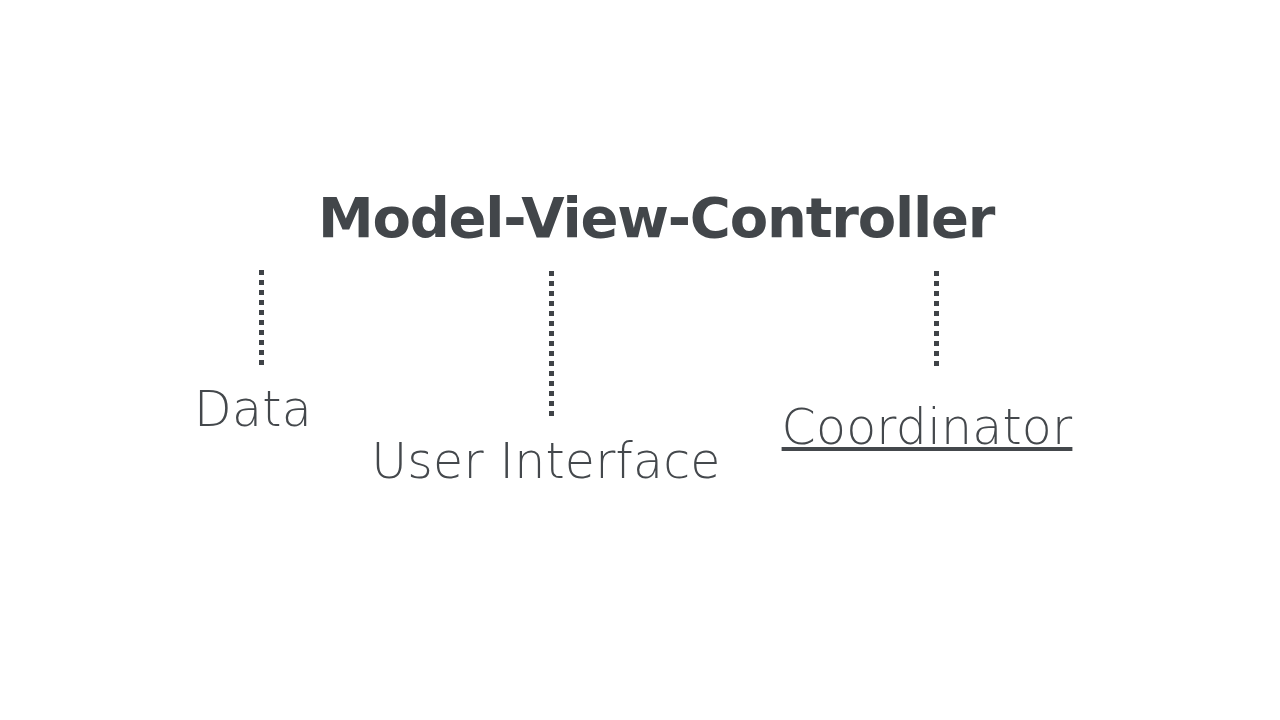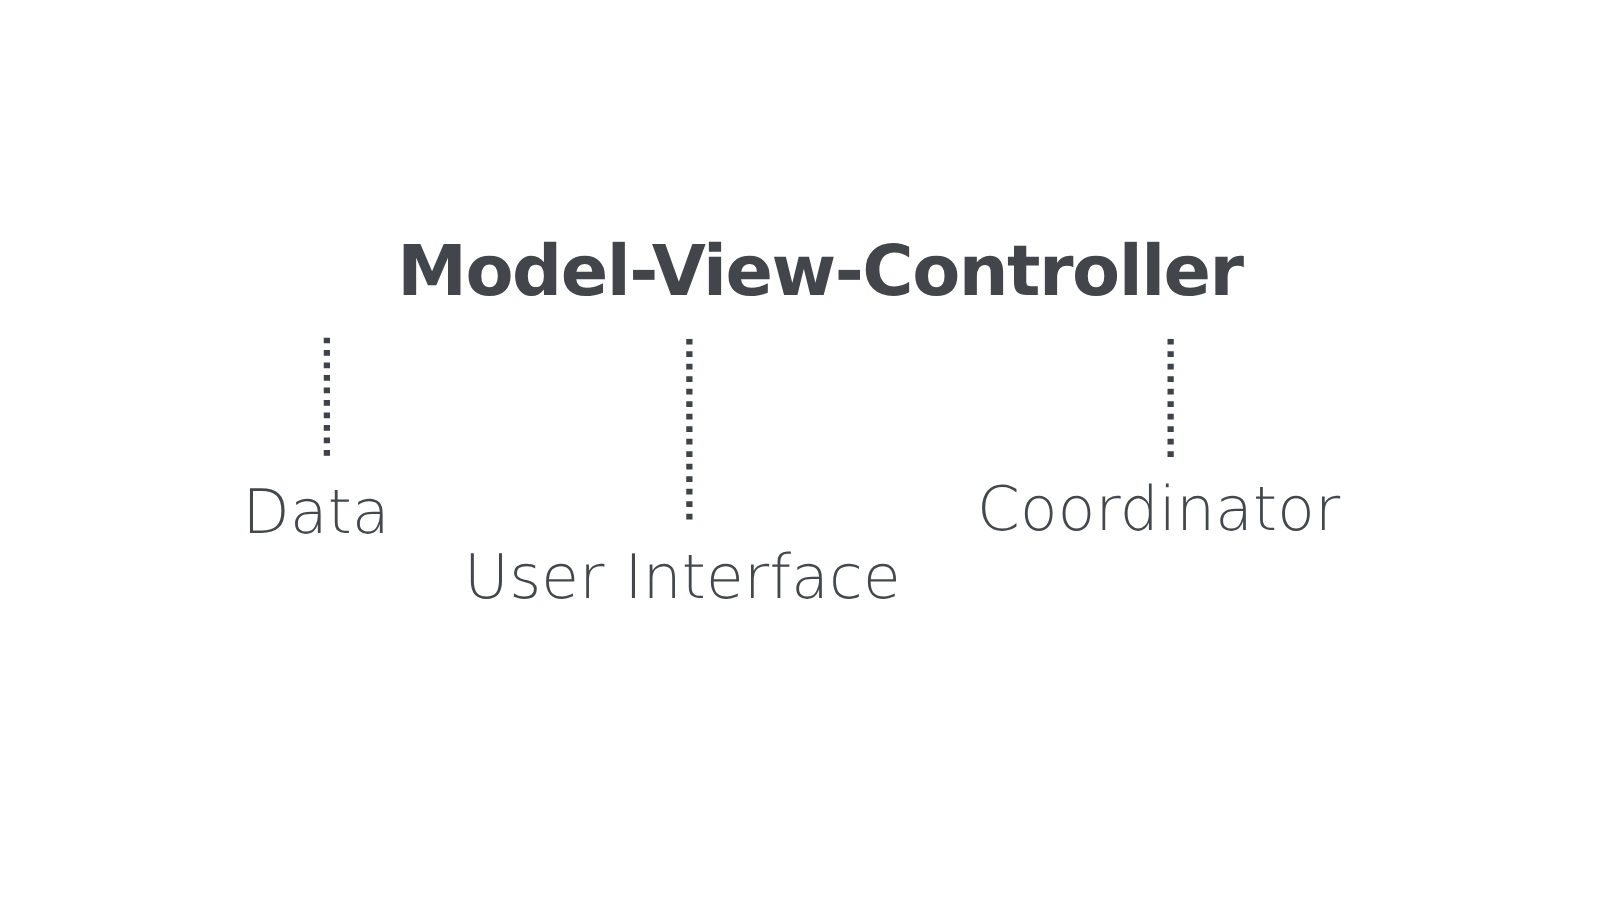--- a/index.html
+++ b/index.html
@@ -64,21 +64,21 @@
     font-size: 49px;
     font-weight: 300;
     letter-spacing: 0.2px;
     line-height: 56px;
     color: #44484c;
     white-space: nowrap;
     transform: translateX(-50%);
   }
   .label.l-data   { left: 253px; top: 382px; }
   .label.l-ui     { left: 546px; top: 434px; }
-  .label.l-coord  { left: 927px; top: 380px; }
+  .label.l-coord  { left: 927px; top: 400px; text-decoration: underline; }
 </style>
 </head>
 <body>
 
 <div id="slide">
 
   <div class="title">Model-View-Controller</div>
 
   <div class="connector c1"></div>
   <div class="connector c2"></div>

